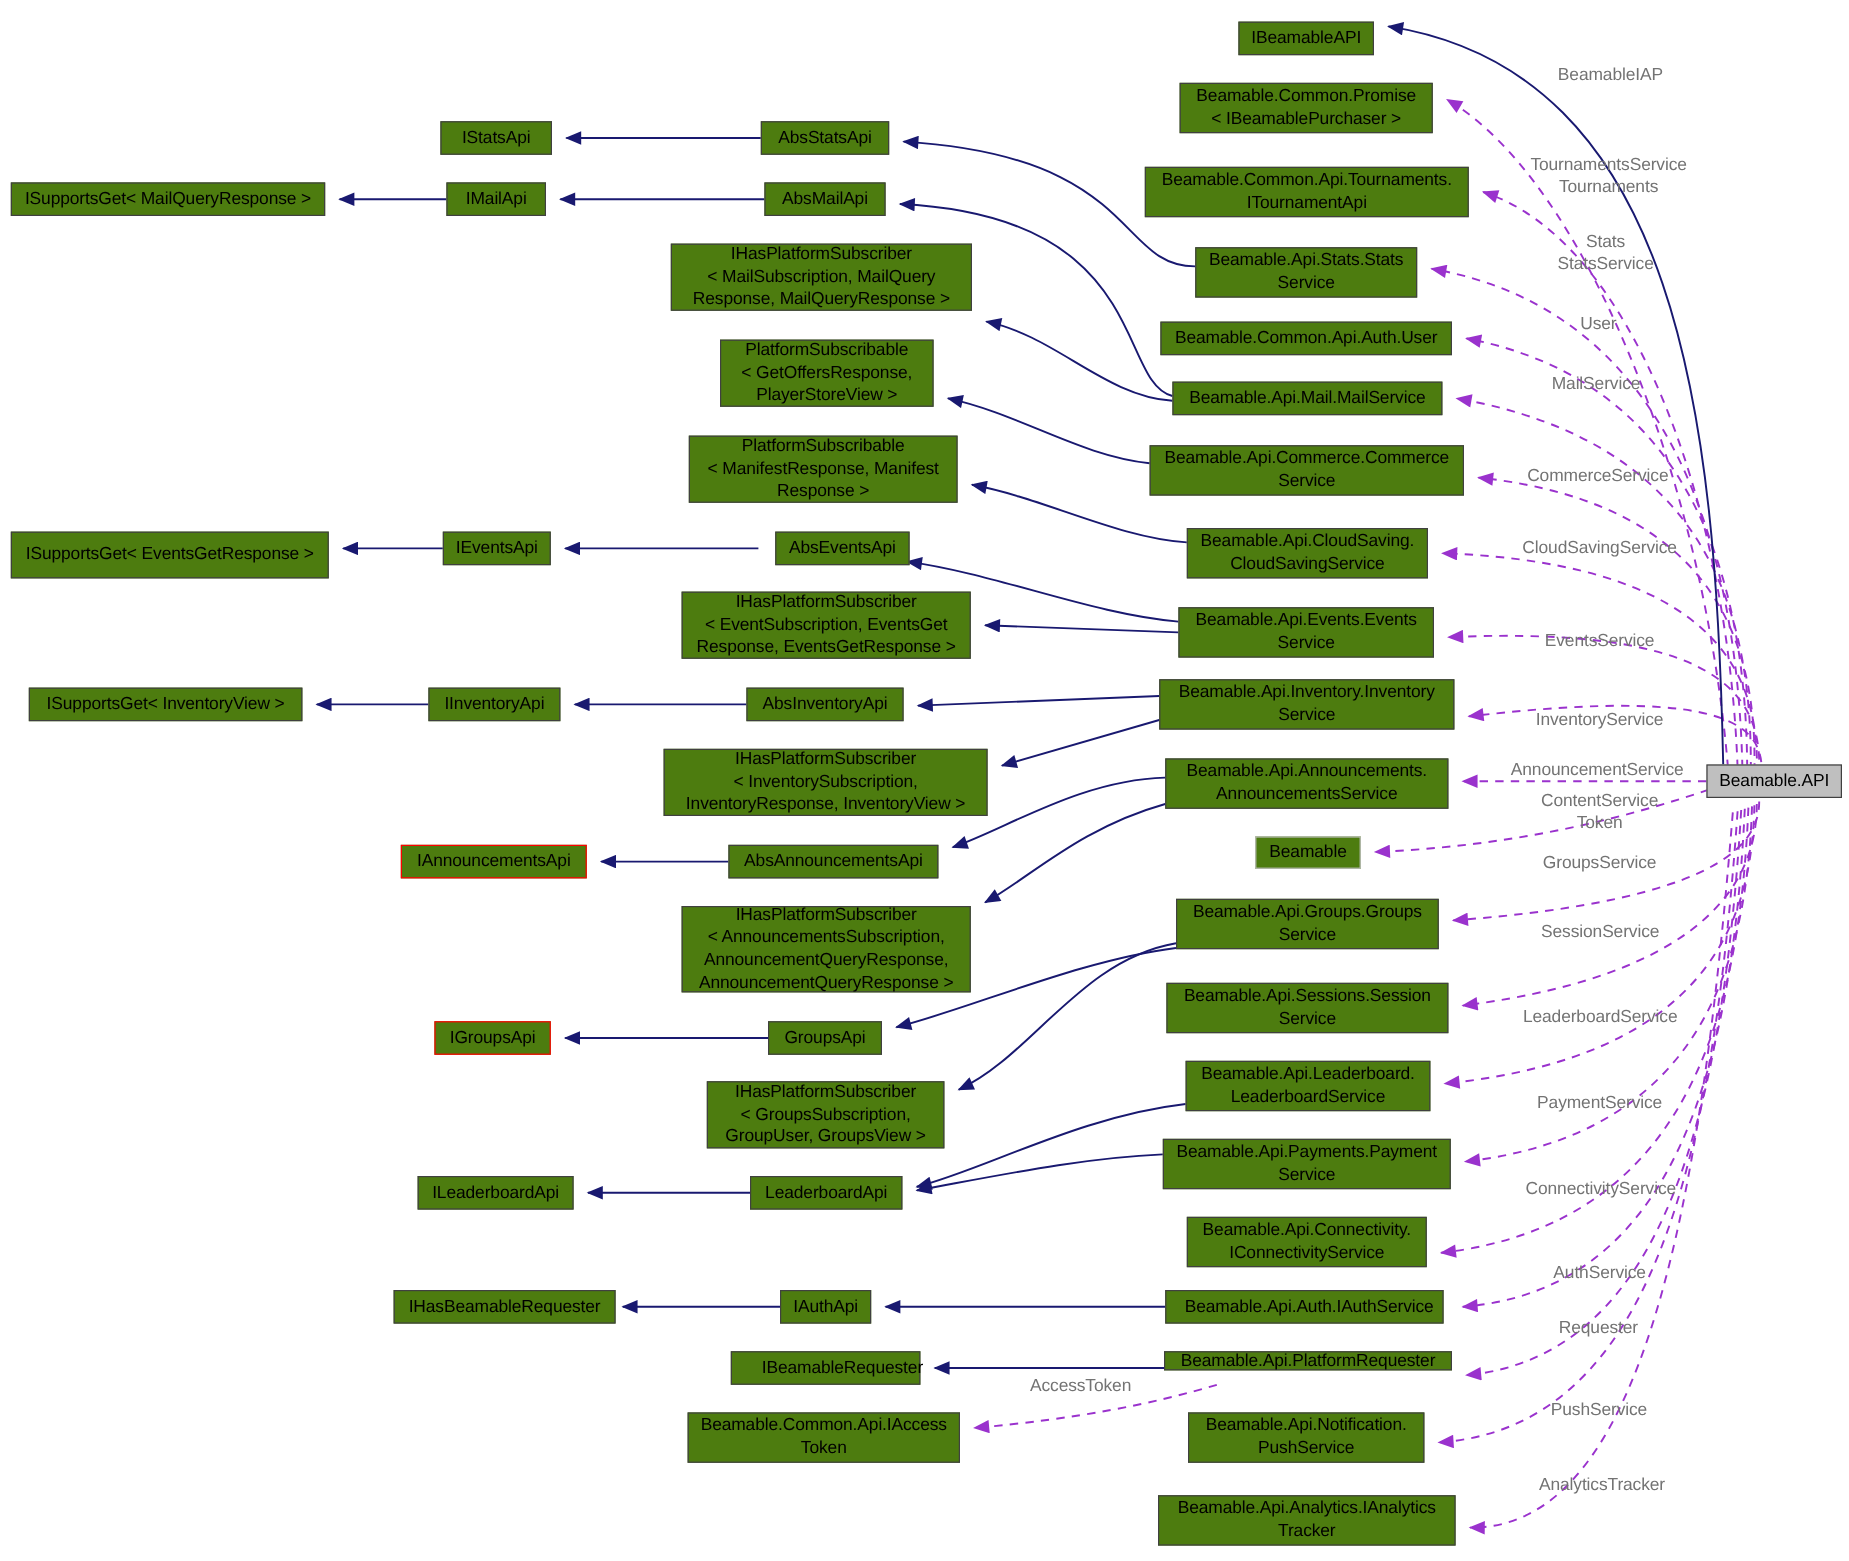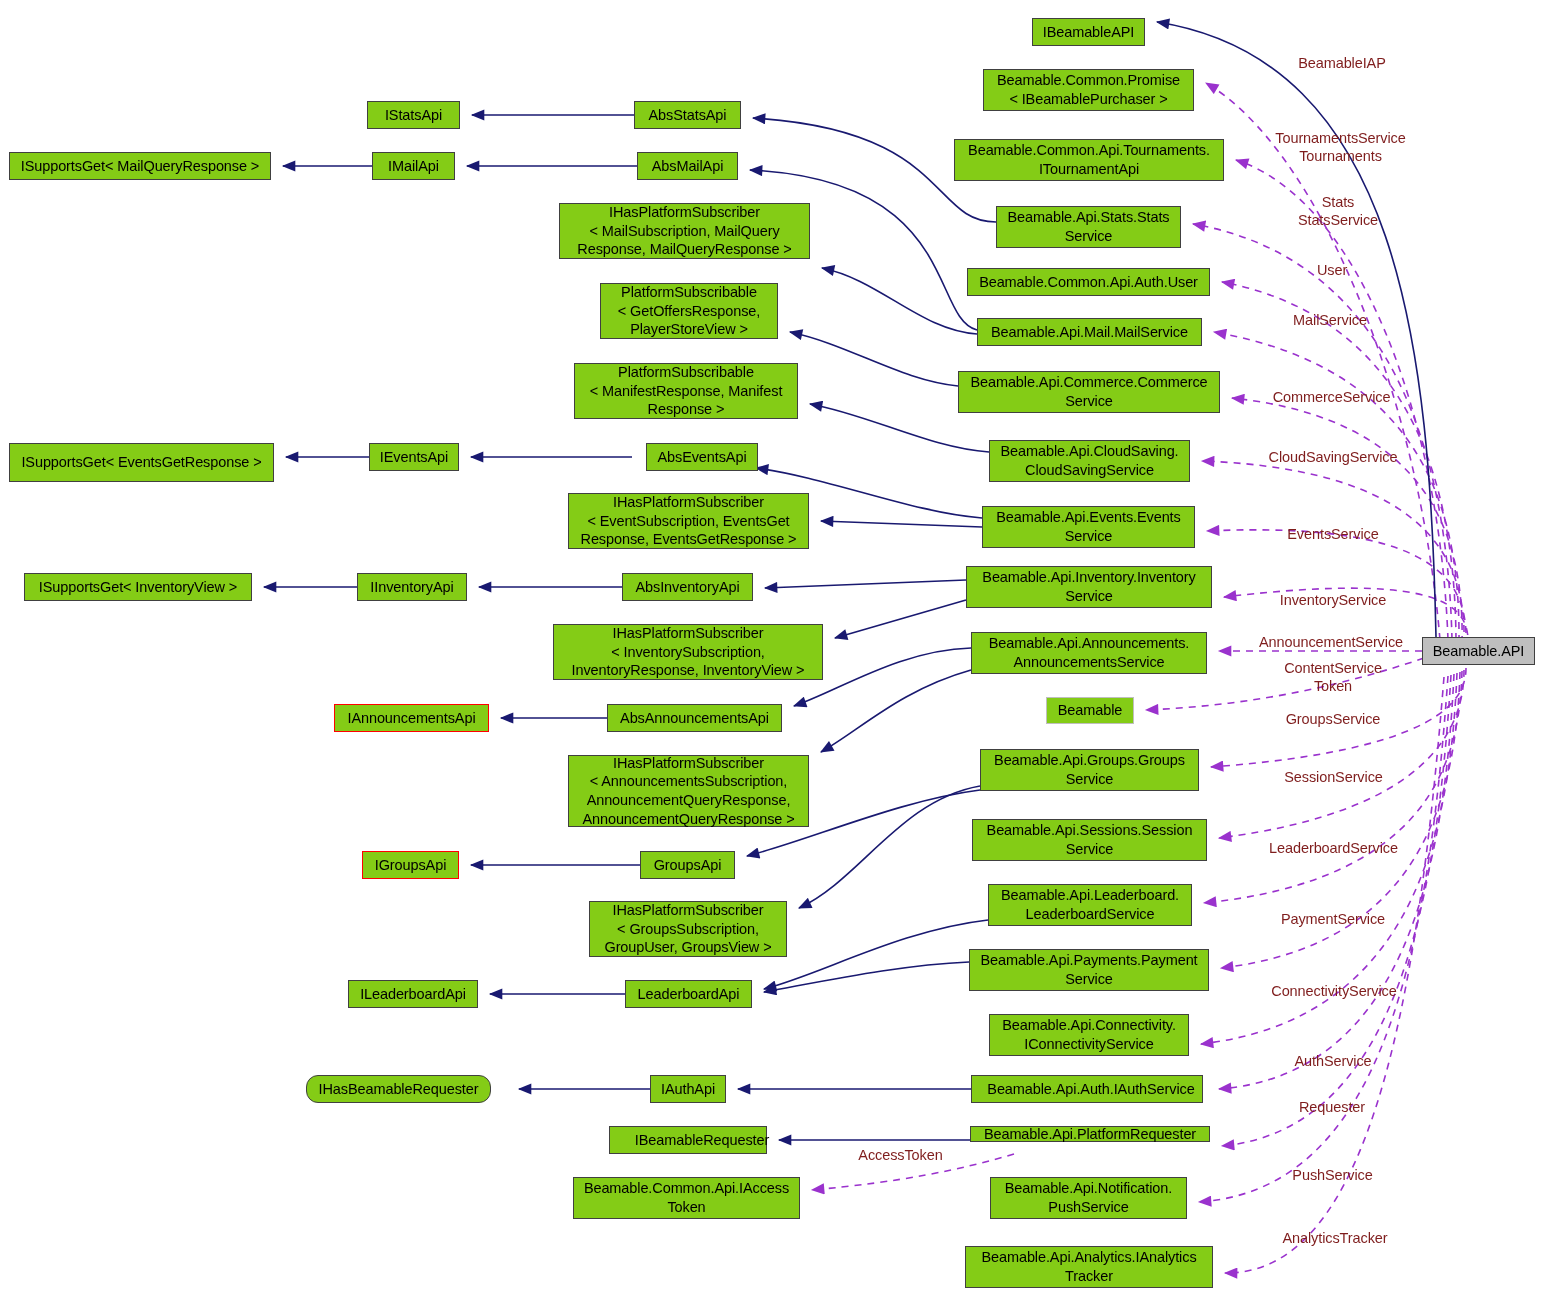--- a/index.html
+++ b/index.html
@@ -24,42 +24,42 @@
     height: 1301px;
     pointer-events: none;
   }
   .node {
     position: absolute;
     box-sizing: border-box;
     display: flex;
     align-items: center;
     justify-content: center;
     text-align: center;
-    background: #84cc16;
+    background: #4d7c0f;
     border: 1px solid #404040;
     color: #000000;
     font-size: 14.5px;
     line-height: 1.28;
     letter-spacing: -0.1px;
     white-space: pre-line;
     padding: 1px 4px;
   }
   .node.red {
     border-color: #ff0000;
   }
   .node.faded {
     border-color: #bfbfbf;
   }
   .node.center {
     background: #bfbfbf;
     border-color: #404040;
   }
   .edge-label {
     position: absolute;
-    color: #7f1d1d;
+    color: #737373;
     font-size: 14.5px;
     line-height: 1.22;
     letter-spacing: -0.1px;
     text-align: center;
     white-space: pre-line;
     background: transparent;
   }
 </style>
 </head>
 <body>
@@ -199,21 +199,21 @@
 &lt; AnnouncementsSubscription,
 AnnouncementQueryResponse,
 AnnouncementQueryResponse &gt;</div>
       <div class="node red" style="left: 362px; top: 851px; width: 97px; height: 28px;">IGroupsApi</div>
       <div class="node" style="left: 640px; top: 851px; width: 95px; height: 28px;">GroupsApi</div>
       <div class="node" style="left: 589px; top: 901px; width: 198px; height: 56px;">IHasPlatformSubscriber
 &lt; GroupsSubscription,
 GroupUser, GroupsView &gt;</div>
       <div class="node" style="left: 348px; top: 980px; width: 130px; height: 28px;">ILeaderboardApi</div>
       <div class="node" style="left: 625px; top: 980px; width: 127px; height: 28px;">LeaderboardApi</div>
-      <div class="node" style="left: 306px; top: 1075px; width: 185px; height: 28px; border-radius: 12px;">IHasBeamableRequester</div>
+      <div class="node" style="left: 328px; top: 1075px; width: 185px; height: 28px;">IHasBeamableRequester</div>
       <div class="node" style="left: 650px; top: 1075px; width: 76px; height: 28px;">IAuthApi</div>
       <div class="node" style="left: 609px; top: 1126px; width: 158px; height: 28px; padding-left: 32px;">IBeamableRequester</div>
       <div class="node" style="left: 573px; top: 1177px; width: 227px; height: 42px;">Beamable.Common.Api.IAccess
 Token</div>
       <div class="node" style="left: 1032px; top: 18px; width: 113px; height: 28px;">IBeamableAPI</div>
       <div class="node" style="left: 983px; top: 69px; width: 211px; height: 42px;">Beamable.Common.Promise
 &lt; IBeamablePurchaser &gt;</div>
       <div class="node" style="left: 954px; top: 139px; width: 270px; height: 42px;">Beamable.Common.Api.Tournaments.
 ITournamentApi</div>
       <div class="node" style="left: 996px; top: 206px; width: 185px; height: 42px;">Beamable.Api.Stats.Stats

